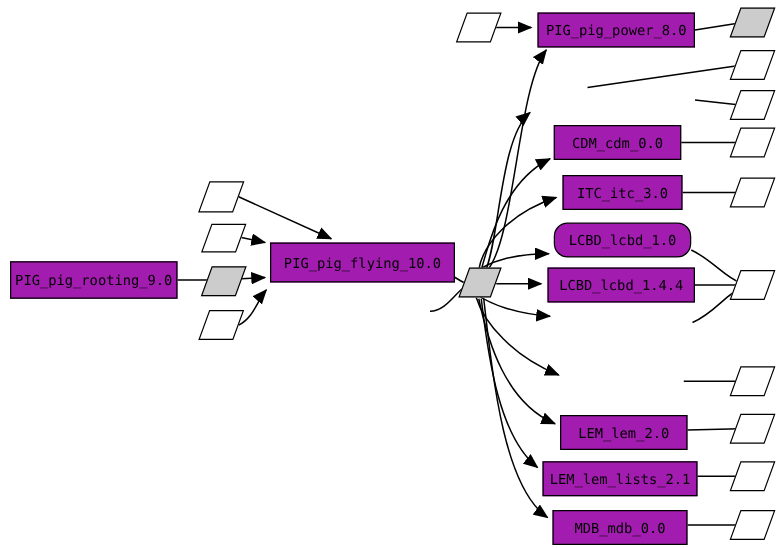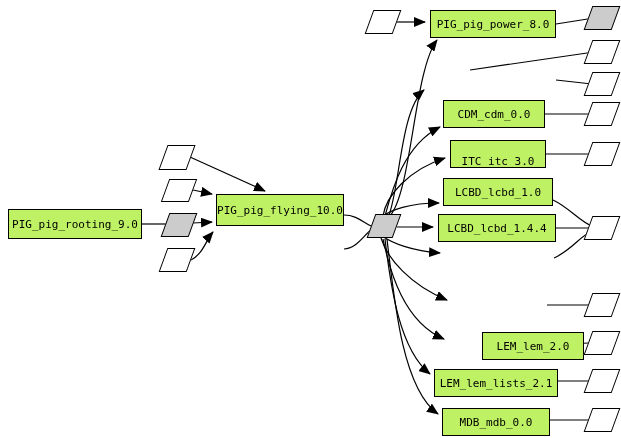--- a/index.html
+++ b/index.html
@@ -20,21 +20,21 @@
     left: 0;
     top: 0;
     width: 621px;
     height: 438px;
     pointer-events: none;
   }
   .node-box {
     position: absolute;
     box-sizing: border-box;
     border: 1px solid #000000;
-    background: #bef264;
+    background: #a21caf;
     display: flex;
     align-items: center;
     justify-content: center;
     white-space: nowrap;
   }
   .node-label {
     font-family: "DejaVu Sans Mono", monospace;
     font-size: 11px;
     color: #000000;
     line-height: 1;
@@ -102,39 +102,39 @@
       <path d="M547,305 L592,305"></path>
       <path d="M550,344 L592,343"></path>
       <path d="M558,381 L592,381"></path>
       <path d="M550,420 L592,420"></path>
     </g>
   </svg>
 
   <div class="node-box" style="left:8px;  top:209px; width:134px; height:30px;">
       <span class="node-label">PIG_pig_rooting_9.0</span>
     </div>
-  <div class="node-box" style="left:216px;top:194px; width:128px; height:32px;">
+  <div class="node-box" style="left:216px;top:194px; width:148px; height:32px;">
       <span class="node-label">PIG_pig_flying_10.0</span>
     </div>
   <div class="node-box" style="left:430px;top:10px;  width:126px; height:28px;">
       <span class="node-label">PIG_pig_power_8.0</span>
     </div>
   <div class="node-box" style="left:443px;top:100px; width:102px; height:28px;justify-content:center;">
       <span class="node-label">CDM_cdm_0.0</span>
     </div>
-  <div class="node-box" style="left:450px;top:140px; width:96px;  height:28px;align-items:flex-end;">
+  <div class="node-box" style="left:450px;top:140px; width:96px;  height:28px;">
       <span class="node-label">ITC_itc_3.0</span>
     </div>
-  <div class="node-box" style="left:443px;top:178px; width:110px; height:28px;">
+  <div class="node-box" style="left:443px;top:178px; width:110px; height:28px;border-radius:11px;">
       <span class="node-label">LCBD_lcbd_1.0</span>
     </div>
   <div class="node-box" style="left:438px;top:214px; width:118px; height:28px;">
       <span class="node-label">LCBD_lcbd_1.4.4</span>
     </div>
-  <div class="node-box" style="left:448px;top:332px; width:102px; height:28px;margin-left:34px;">
+  <div class="node-box" style="left:448px;top:332px; width:102px; height:28px;">
       <span class="node-label">LEM_lem_2.0</span>
     </div>
   <div class="node-box" style="left:434px;top:369px; width:124px; height:28px;">
       <span class="node-label">LEM_lem_lists_2.1</span>
     </div>
   <div class="node-box" style="left:442px;top:408px; width:108px; height:28px;">
       <span class="node-label">MDB_mdb_0.0</span>
     </div>
 
   <div class="para" style="left:163px;top:145px;width:28px;height:25px;"></div>

